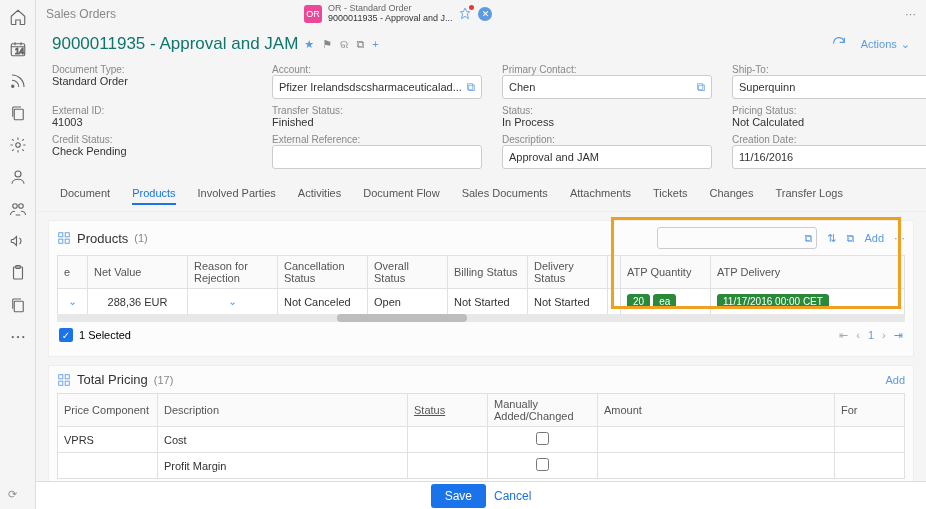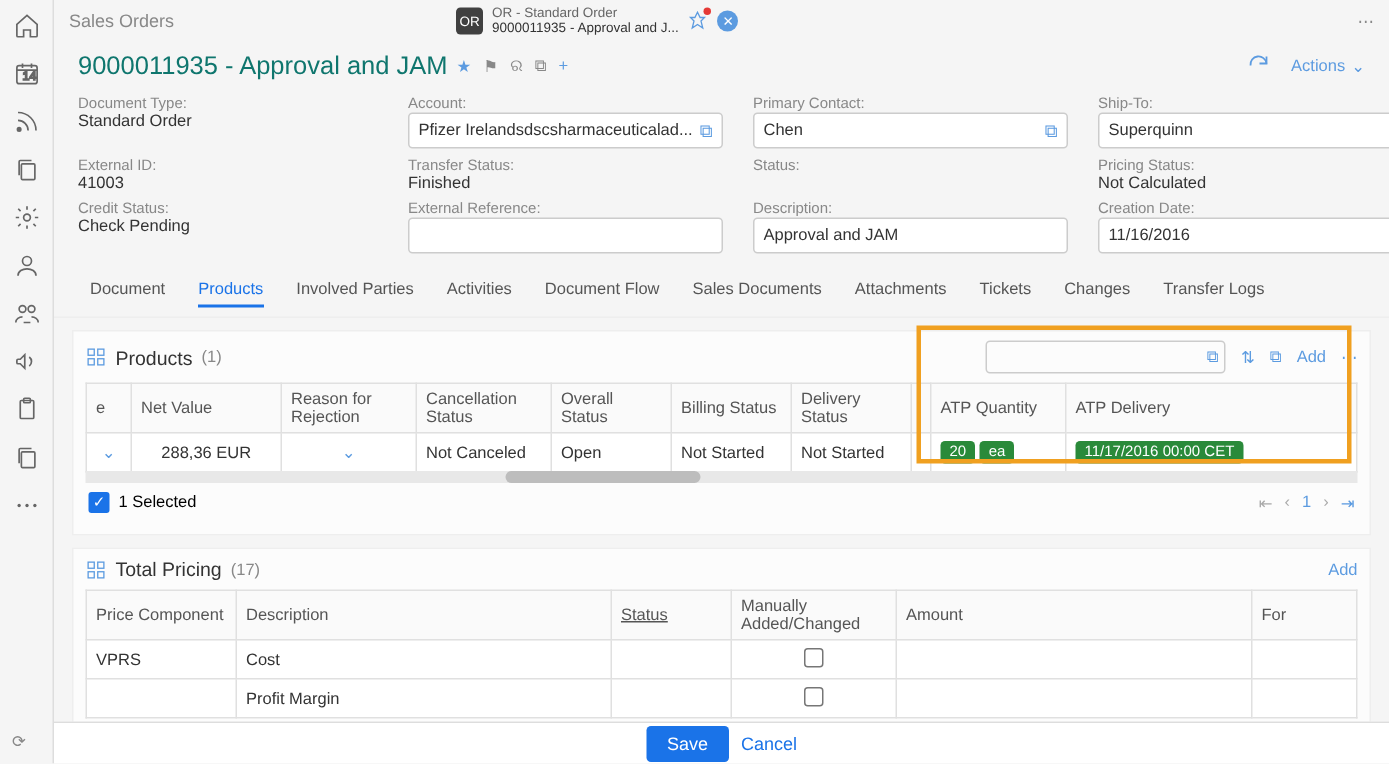--- a/index.html
+++ b/index.html
@@ -3,21 +3,21 @@
 <meta charset="utf-8">
 <style>
 * { margin:0; padding:0; box-sizing:border-box; font-family:Arial,sans-serif; font-size:11px; }
 body { background:#f5f5f5; width:926px; height:509px; overflow:hidden; position:relative; }
 .left-rail { position:absolute; left:0; top:0; bottom:0; width:36px; background:#f5f5f5; border-right:1px solid #ddd; display:flex; flex-direction:column; align-items:center; padding-top:8px; gap:14px; }
 .left-rail .ic { width:18px; height:18px; color:#666; cursor:pointer; }
 .main { position:absolute; left:36px; right:0; top:0; bottom:0; display:flex; flex-direction:column; }
 .topbar { height:28px; display:flex; align-items:center; padding:0 10px; gap:8px; }
 .breadcrumb { color:#888; font-size:12px; }
 .tab-block { display:flex; align-items:center; gap:6px; margin-left:180px; }
-.tab-icon { width:18px; height:18px; background:#404040; border-radius:3px; display:flex; align-items:center; justify-content:center; color:#fff; font-size:9px; }
+.tab-icon { width:18px; height:18px; background:#ec4899; border-radius:3px; display:flex; align-items:center; justify-content:center; color:#fff; font-size:9px; }
 .tab-text { line-height:1.1; }
 .tab-text .t1 { font-size:9px; color:#666; }
 .tab-text .t2 { font-size:9px; color:#333; }
 .pin-ic { position:relative; width:14px; height:14px; color:#5c9be0; }
 .pin-ic::after { content:''; position:absolute; top:-2px; right:-2px; width:5px; height:5px; background:#e53935; border-radius:50%; }
 .close-tab { width:14px; height:14px; color:#fff; background:#5c9be0; border-radius:50%; display:flex; align-items:center; justify-content:center; font-size:9px; cursor:pointer; }
 .ellipsis { margin-left:auto; color:#888; cursor:pointer; }
 .header { padding:6px 16px; display:flex; align-items:center; }
 .title { font-size:17px; color:#0f766e; font-weight:400; }
 .star { color:#5c9be0; margin-left:6px; cursor:pointer; }
@@ -190,20 +190,21 @@
     <div class="fld">
         <span class="lbl">External ID:</span>
         <span class="val">41003</span>
       </div>
     <div class="fld">
         <span class="lbl">Transfer Status:</span>
         <span class="val">Finished</span>
       </div>
     <div class="fld">
         <span class="lbl">Status:</span>
+        <span class="val">In Process</span>
       </div>
     <div class="fld">
         <span class="lbl">Pricing Status:</span>
         <span class="val">Not Calculated</span>
       </div>
 
     <div class="fld">
         <span class="lbl">Credit Status:</span>
         <span class="val">Check Pending</span>
       </div>

